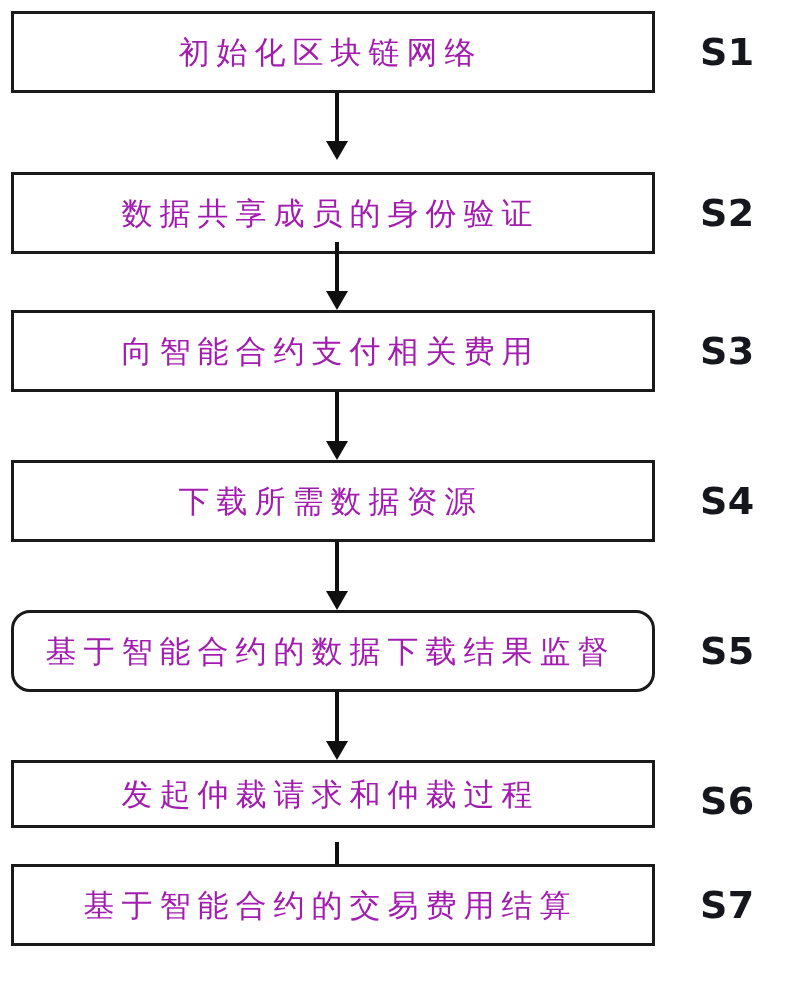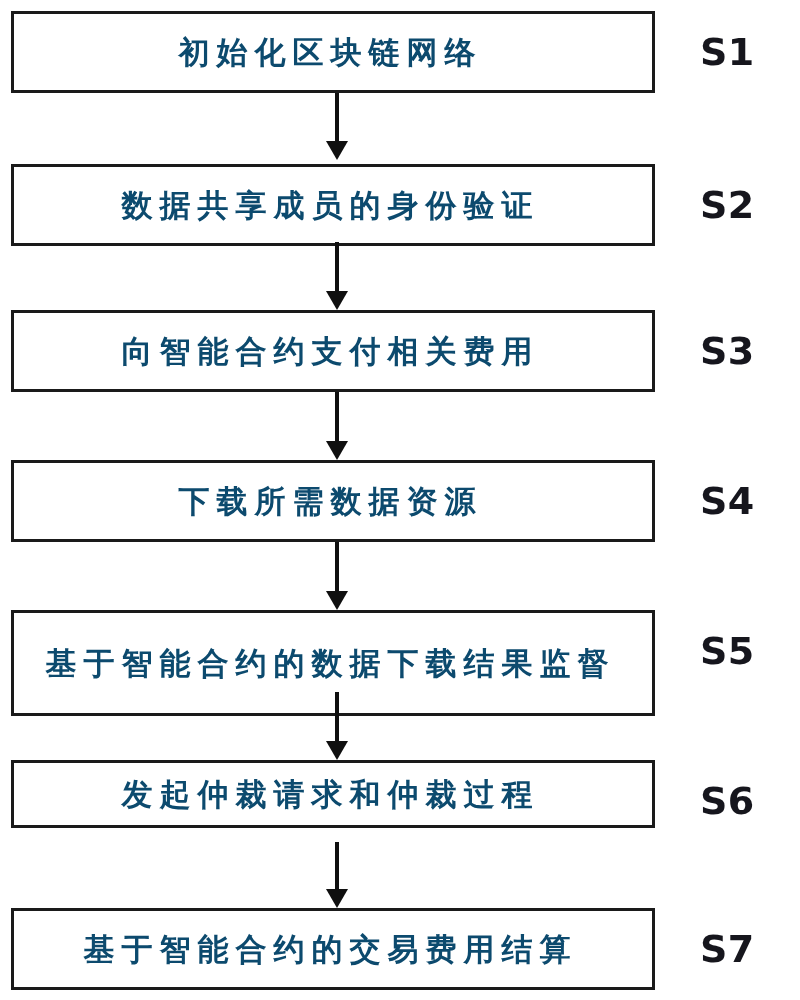--- a/index.html
+++ b/index.html
@@ -37,27 +37,26 @@
     background: #ffffff;
     display: flex;
     align-items: center;
     justify-content: center;
   }
 
   .step-label {
     font-family: "DejaVu Sans", "Liberation Sans", sans-serif;
     font-size: 31px;
     line-height: 1;
-    color: #0c4a6e;
+    color: #a21caf;
     letter-spacing: 7px;
     text-indent: 7px;      
     white-space: nowrap;
     position: relative;
     left: -6px;
-    font-weight: bold;
   }
 
   .step-tag {
     position: absolute;
     left: 700px;
     width: 130px;
     font-family: "DejaVu Sans", "Liberation Sans", sans-serif;
     font-size: 38px;
     font-weight: bold;
     color: #16161d;
@@ -100,21 +99,21 @@
     <div class="step-box" style="top:0;height:82px;">
       <span class="step-label">初始化区块链网络</span>
     </div>
     <div class="step-tag" style="top:22px;">S1</div>
   </div>
   <div class="connector" style="top:93px;height:67px;">
     <div class="shaft" style="height:48px;"></div>
     <div class="head"></div>
   </div>
 
-  <div class="step-row" style="top:164px;height:82px;">
+  <div class="step-row" style="top:172px;height:82px;">
     <div class="step-box" style="top:0;height:82px;">
       <span class="step-label">数据共享成员的身份验证</span>
     </div>
     <div class="step-tag" style="top:22px;">S2</div>
   </div>
   <div class="connector" style="top:242px;height:68px;">
     <div class="shaft" style="height:49px;"></div>
     <div class="head"></div>
   </div>
 
@@ -134,41 +133,41 @@
       <span class="step-label">下载所需数据资源</span>
     </div>
     <div class="step-tag" style="top:22px;">S4</div>
   </div>
   <div class="connector" style="top:542px;height:68px;">
     <div class="shaft" style="height:49px;"></div>
     <div class="head"></div>
   </div>
 
   <div class="step-row" style="top:610px;height:82px;">
-    <div class="step-box" style="top:0;height:106px;">
+    <div class="step-box" style="top:0;height:82px;border-radius:19px;">
       <span class="step-label">基于智能合约的数据下载结果监督</span>
     </div>
     <div class="step-tag" style="top:22px;">S5</div>
   </div>
   <div class="connector" style="top:692px;height:68px;">
     <div class="shaft" style="height:49px;"></div>
     <div class="head"></div>
   </div>
 
   <div class="step-row" style="top:760px;height:82px;">
     <div class="step-box" style="top:0;height:68px;">
       <span class="step-label">发起仲裁请求和仲裁过程</span>
     </div>
     <div class="step-tag" style="top:22px;">S6</div>
   </div>
   <div class="connector" style="top:842px;height:66px;">
     <div class="shaft" style="height:47px;"></div>
     <div class="head"></div>
   </div>
 
-  <div class="step-row" style="top:908px;height:84px;">
+  <div class="step-row" style="top:864px;height:84px;">
     <div class="step-box" style="top:0;height:82px;">
       <span class="step-label">基于智能合约的交易费用结算</span>
     </div>
     <div class="step-tag" style="top:22px;">S7</div>
   </div>
 
 </div>
 
 </body></html>

